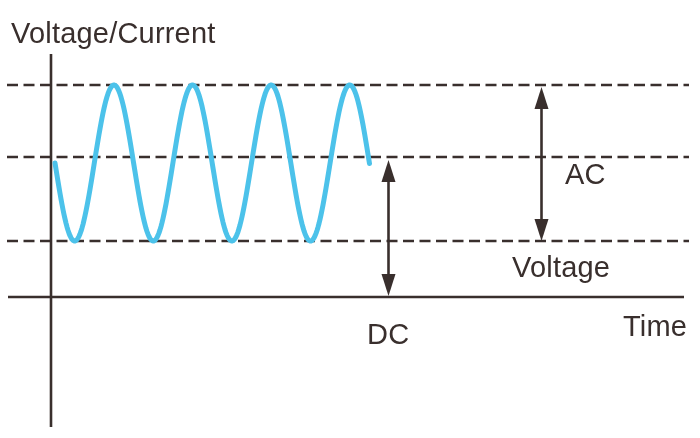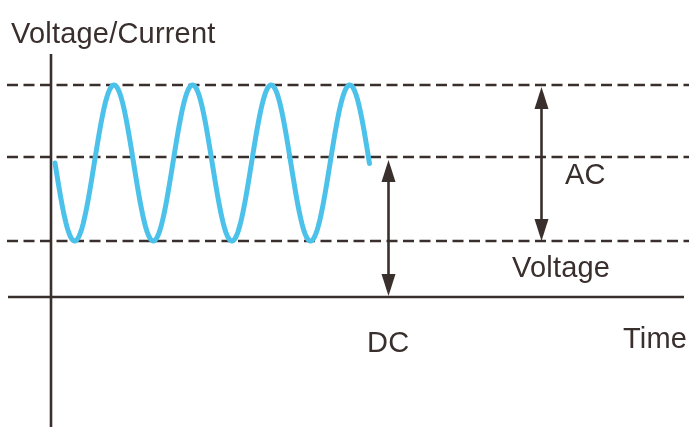--- a/index.html
+++ b/index.html
@@ -60,17 +60,17 @@
     </g>
   </svg>
 
   <div class="lbl" style="left:11px;top:19px;text-align:center;">Voltage/Current</div>
 
 
   <div class="lbl" style="left:553px;top:160px;margin-left:12px;">AC</div>
 
   <div class="lbl" style="left:512px;top:253px;">Voltage</div>
 
-  <div class="lbl" style="left:367px;top:328px;">DC</div>
+  <div class="lbl" style="left:367px;top:320px;">DC</div>
 
-  <div class="lbl" style="left:623px;top:324px;">Time</div>
+  <div class="lbl" style="left:623px;top:312px;">Time</div>
 
 </div>
 
 </body></html>

